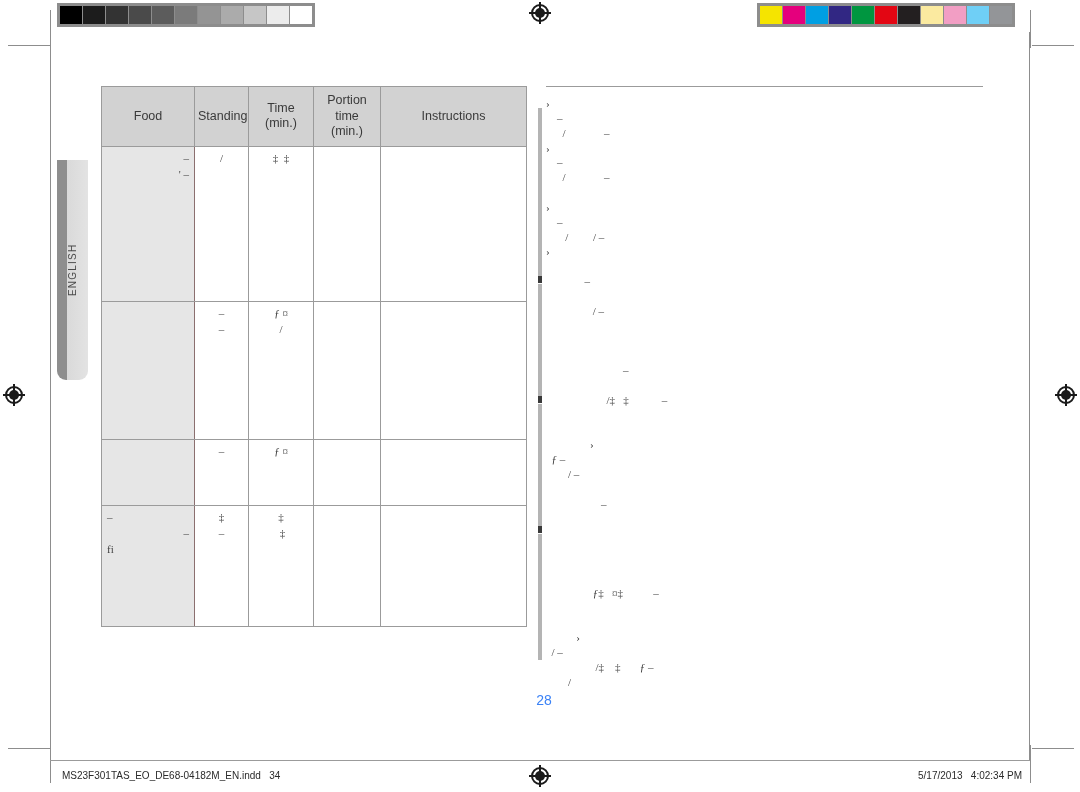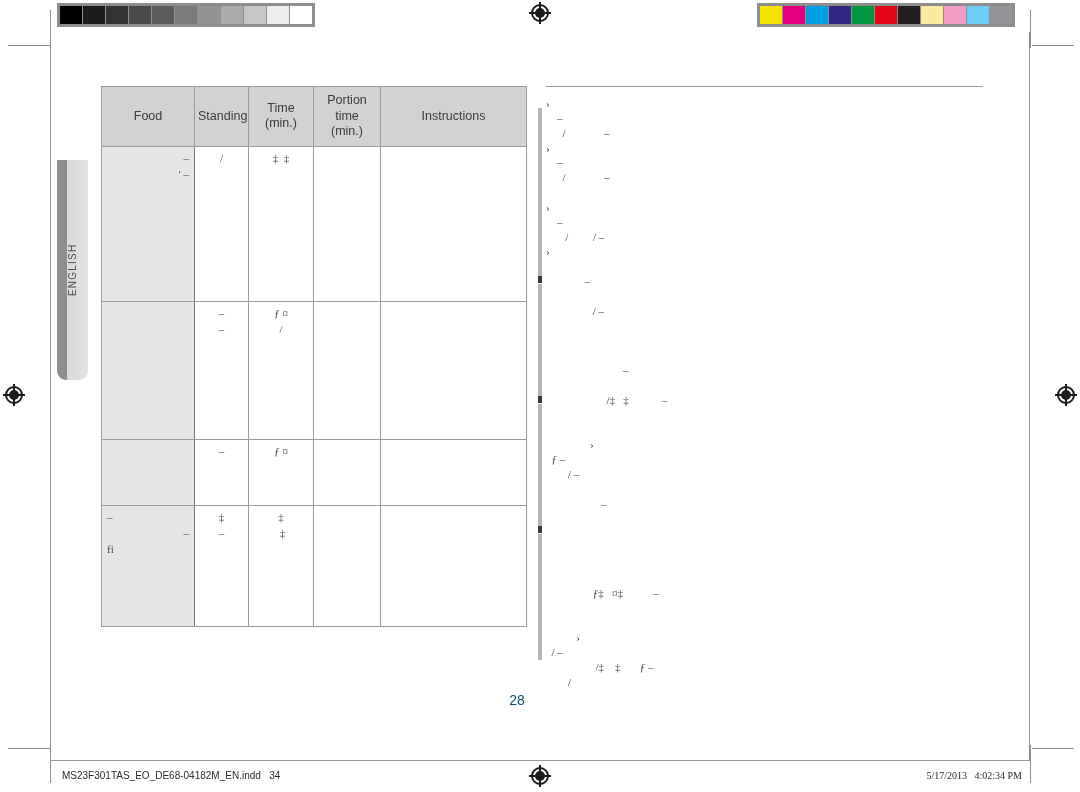--- a/index.html
+++ b/index.html
@@ -214,26 +214,26 @@
     position: absolute;
     left: 538px;
     width: 4px;
     height: 7px;
     background: #3a3a3a;
   }
 
   
   #page-number {
     position: absolute;
-    left: 492px;
+    left: 519px;
     top: 692px;
     width: 50px;
     text-align: center;
     font-size: 14px;
-    color: #0c4a6e;
+    color: #3b82f6;
     font-family: "Liberation Sans", sans-serif;
   }
 
   
   #footer-rule {
     position: absolute;
     left: 50px;
     top: 760px;
     width: 980px;
     height: 1px;
@@ -247,21 +247,21 @@
     color: #2b2b2b;
     font-family: "Liberation Sans", sans-serif;
     white-space: pre;
   }
   #footer-right {
     position: absolute;
     right: 58px;
     top: 770px;
     font-size: 10px;
     color: #2b2b2b;
-    font-family: Liberation Serif, serif;
+    font-family: Liberation Sans, sans-serif;
     white-space: pre;
   }
 </style>
 </head>
 <body>
 
 <div id="page">
 
   <div id="gray-strip" class="swatch-strip">
       <div class="swatch" style="background: rgb(0, 0, 0);"></div>

